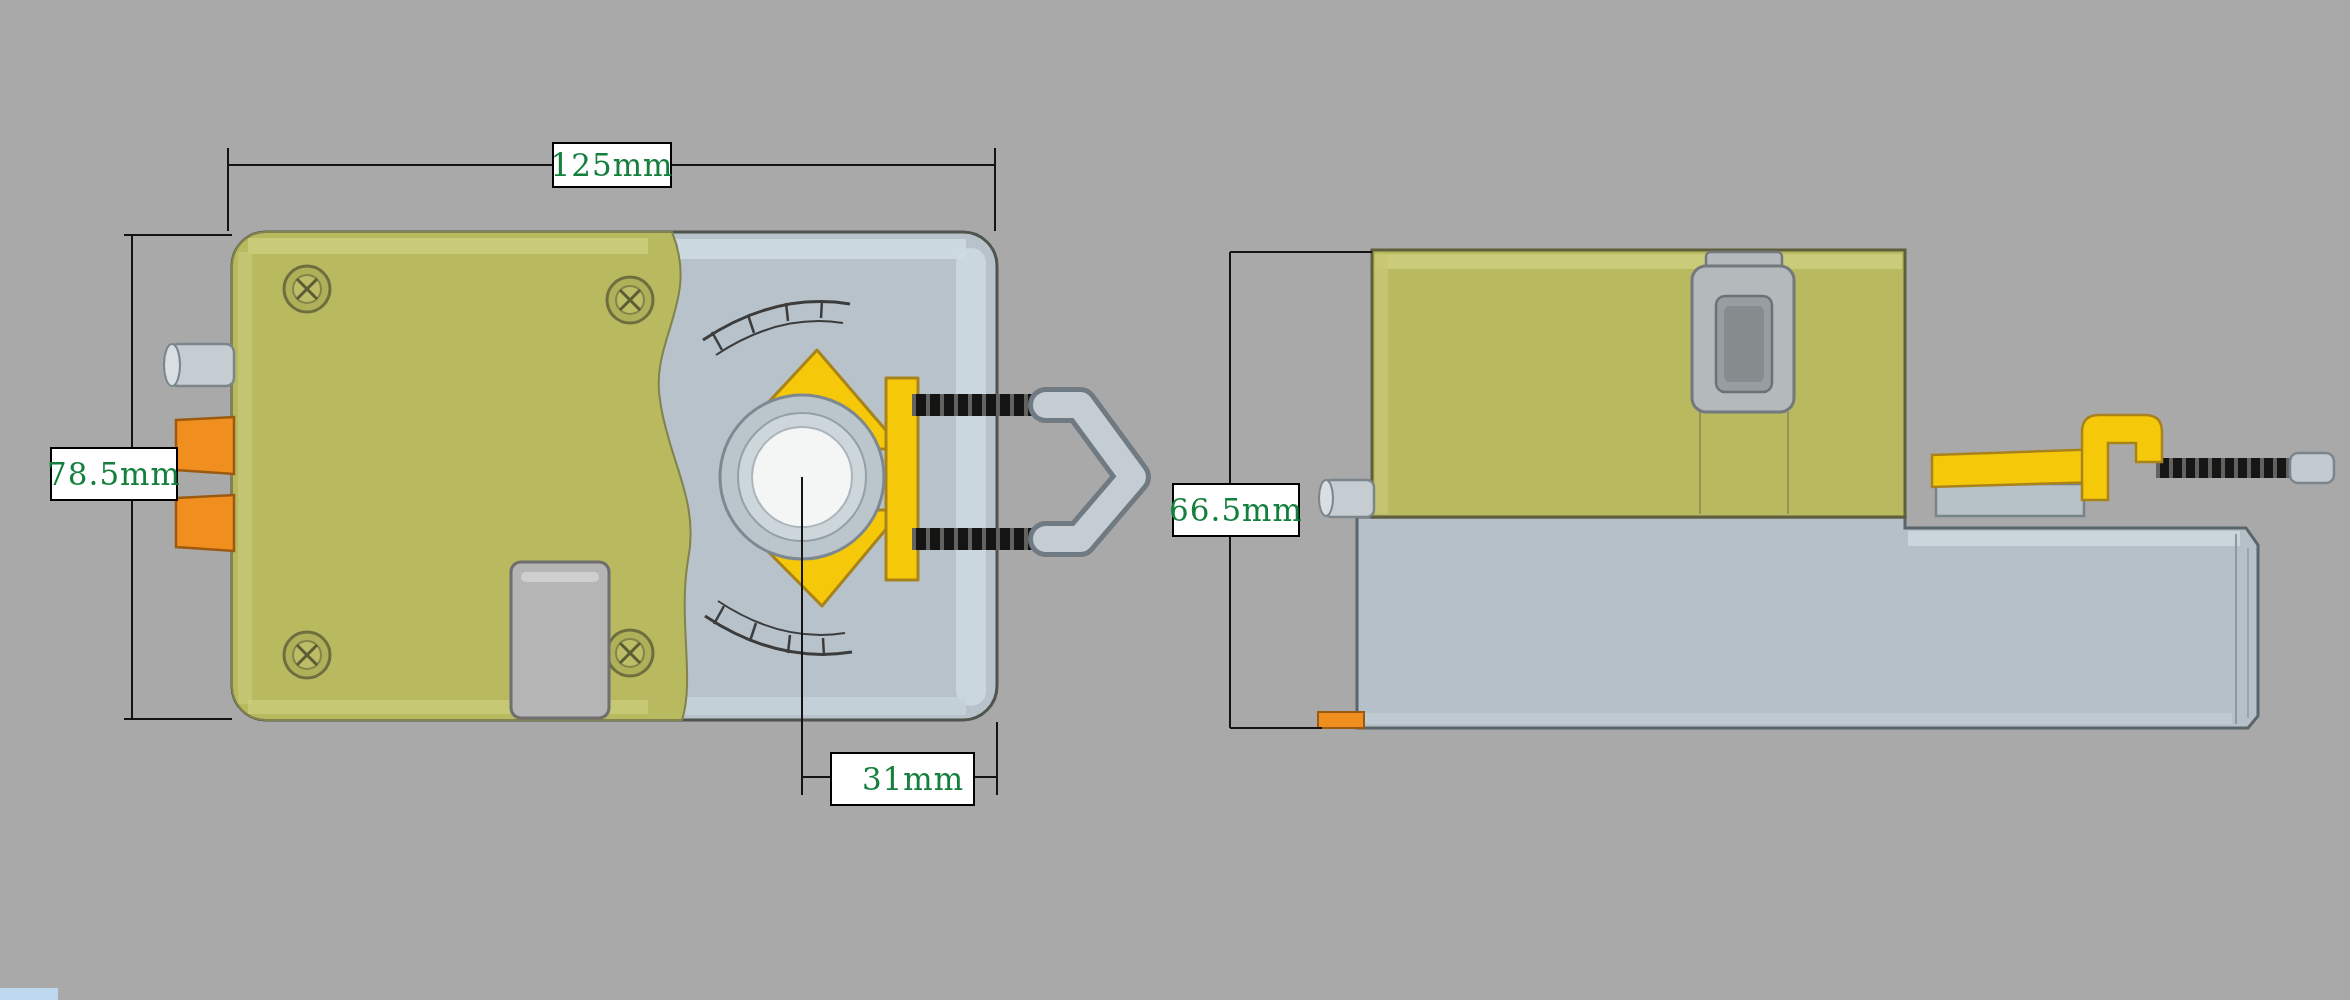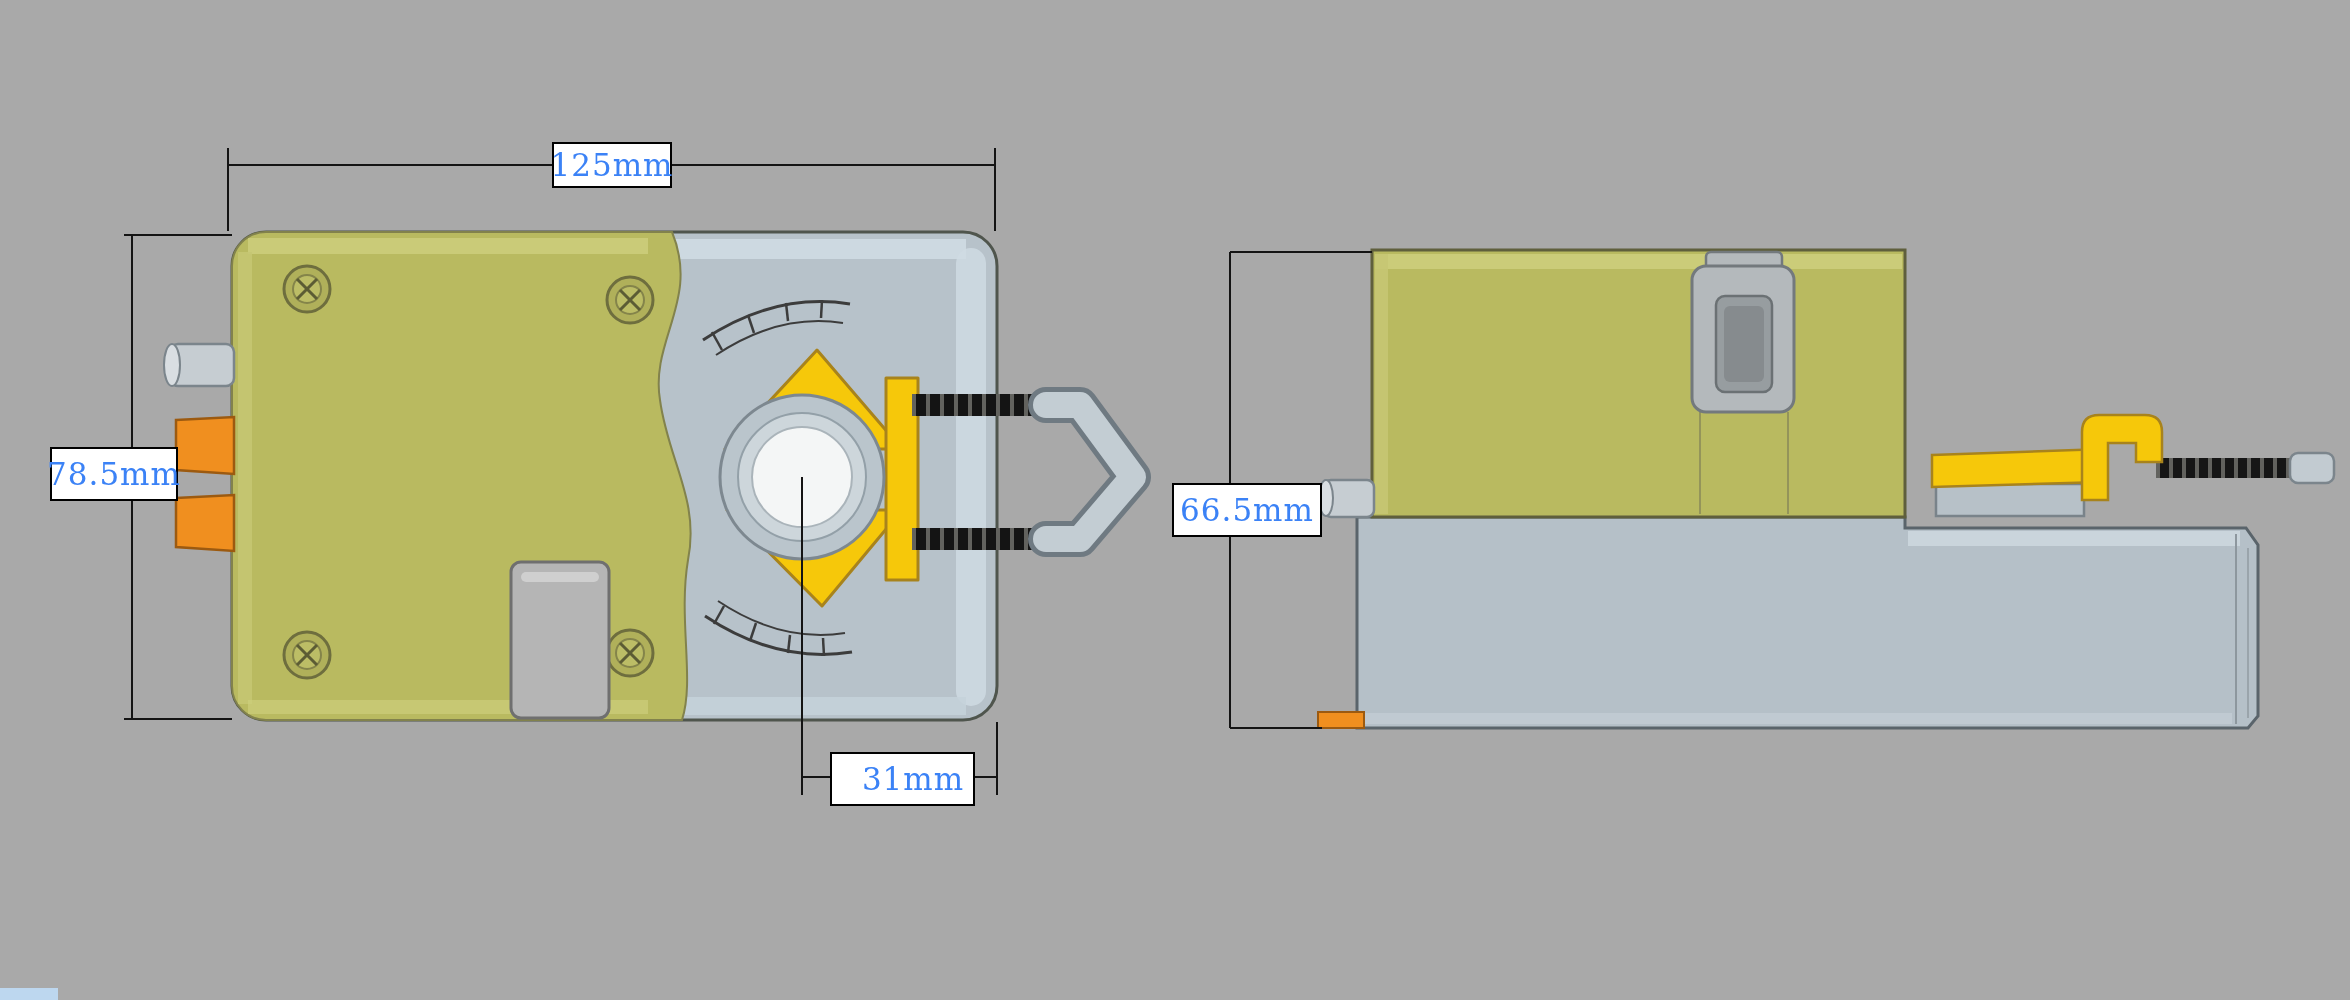--- a/index.html
+++ b/index.html
@@ -22,33 +22,33 @@
   .canvas svg {
     position: absolute;
     left: 0;
     top: 0;
   }
   .dim-label {
     position: absolute;
     box-sizing: border-box;
     background: #ffffff;
     border: 2px solid #000000;
-    color: #3b82f6;
+    color: #15803d;
     display: flex;
     align-items: center;
     justify-content: center;
     font-size: 31px;
     letter-spacing: 1px;
     font-family: "DejaVu Serif", serif;
     white-space: nowrap;
   }
   .label-width       { left: 552px;  top: 142px; width: 120px; height: 46px; }
   .label-height      { left: 50px;   top: 447px; width: 128px; height: 54px; }
   .label-shaft       { left: 830px;  top: 752px; width: 145px; height: 54px; padding-left: 21px; }
-  .label-side-height { left: 1172px; top: 483px; width: 150px; height: 54px; }
+  .label-side-height { left: 1172px; top: 483px; width: 128px; height: 54px; }
 </style>
 </head>
 <body>
 
 <div class="canvas">
 
   <svg width="2350" height="1000" viewBox="0 0 2350 1000">
 
     <g>
 

